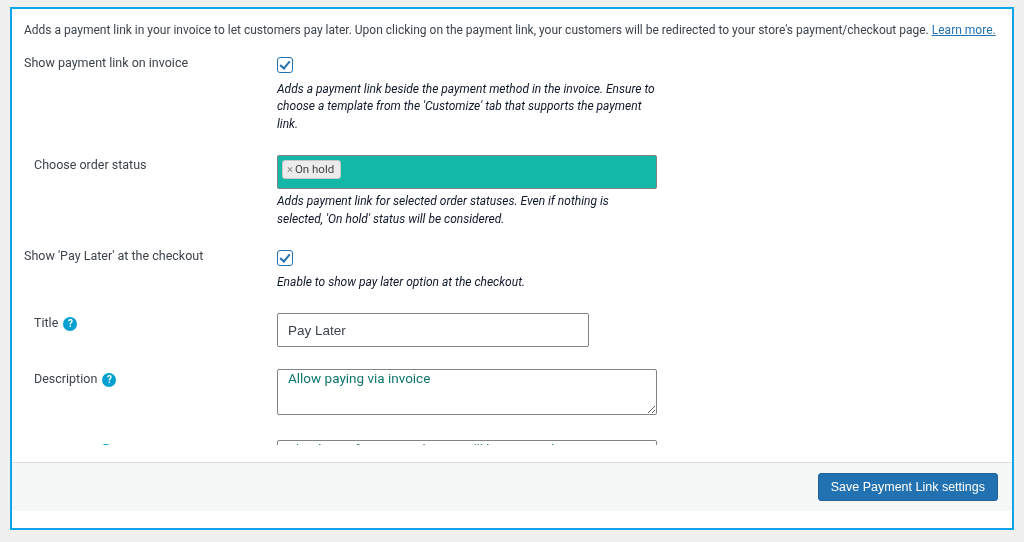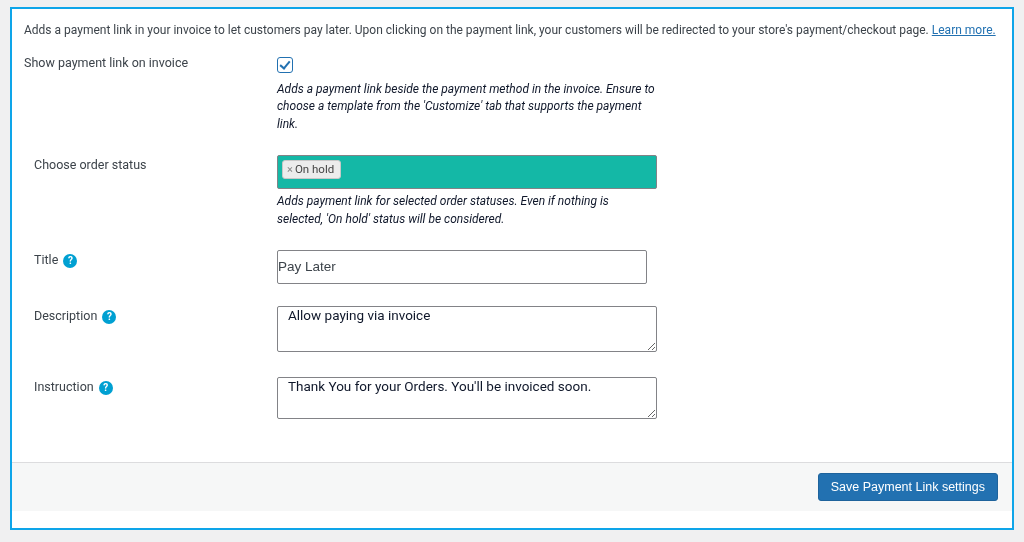--- a/index.html
+++ b/index.html
@@ -123,35 +123,35 @@
     font-size: 11.5px;
     color: #444;
   }
   .tag-pill .x {
     color: #888;
     margin-right: 2px;
     font-size: 11px;
   }
   .text-input {
     border: 1px solid #828387;
-    width: 370px;
+    width: 312px;
     height: 34px;
-    padding: 4px 0;
+    padding: 4px 10px;
     font-size: 13.5px;
     color: #3c434a;
     border-radius: 2px;
     background: #ffffff;
   }
   .textarea {
     border: 1px solid #828387;
     width: 380px;
     height: 46px;
     padding: 0 10px;
     font-size: 13.5px;
-    color: #0f172a;
+    color: #0f766e;
     border-radius: 2px;
     background: #ffffff;
     resize: both;
     font-family: inherit;
   }
   .help-icon {
     display: inline-block;
     width: 14px; height: 14px;
     background: #00a0d2;
     color: #ffffff;
@@ -208,20 +208,27 @@
         <tr>
           <td class="label-col sub">Choose order status</td>
           <td class="field-col">
             <div class="tag-input">
               <span class="tag-pill"><span class="x">×</span><span>On hold</span></span>
             </div>
             <div class="desc">Adds payment link for selected order statuses. Even if nothing is selected, 'On hold' status will be considered.</div>
           </td>
         </tr>
 
+        <tr>
+          <td class="label-col">Show 'Pay Later' at the checkout</td>
+          <td class="field-col">
+            <input type="checkbox" class="checkbox" checked="" style="">
+            <div class="desc" style="font-style:italic">Enable to show pay later option at the checkout.</div>
+          </td>
+        </tr>
 
         <tr>
           <td class="label-col sub">
             <span>Title</span>
             <span class="help-icon">?</span>
           </td>
           <td class="field-col">
             <input type="text" class="text-input" value="Pay Later" style="">
           </td>
         </tr>

